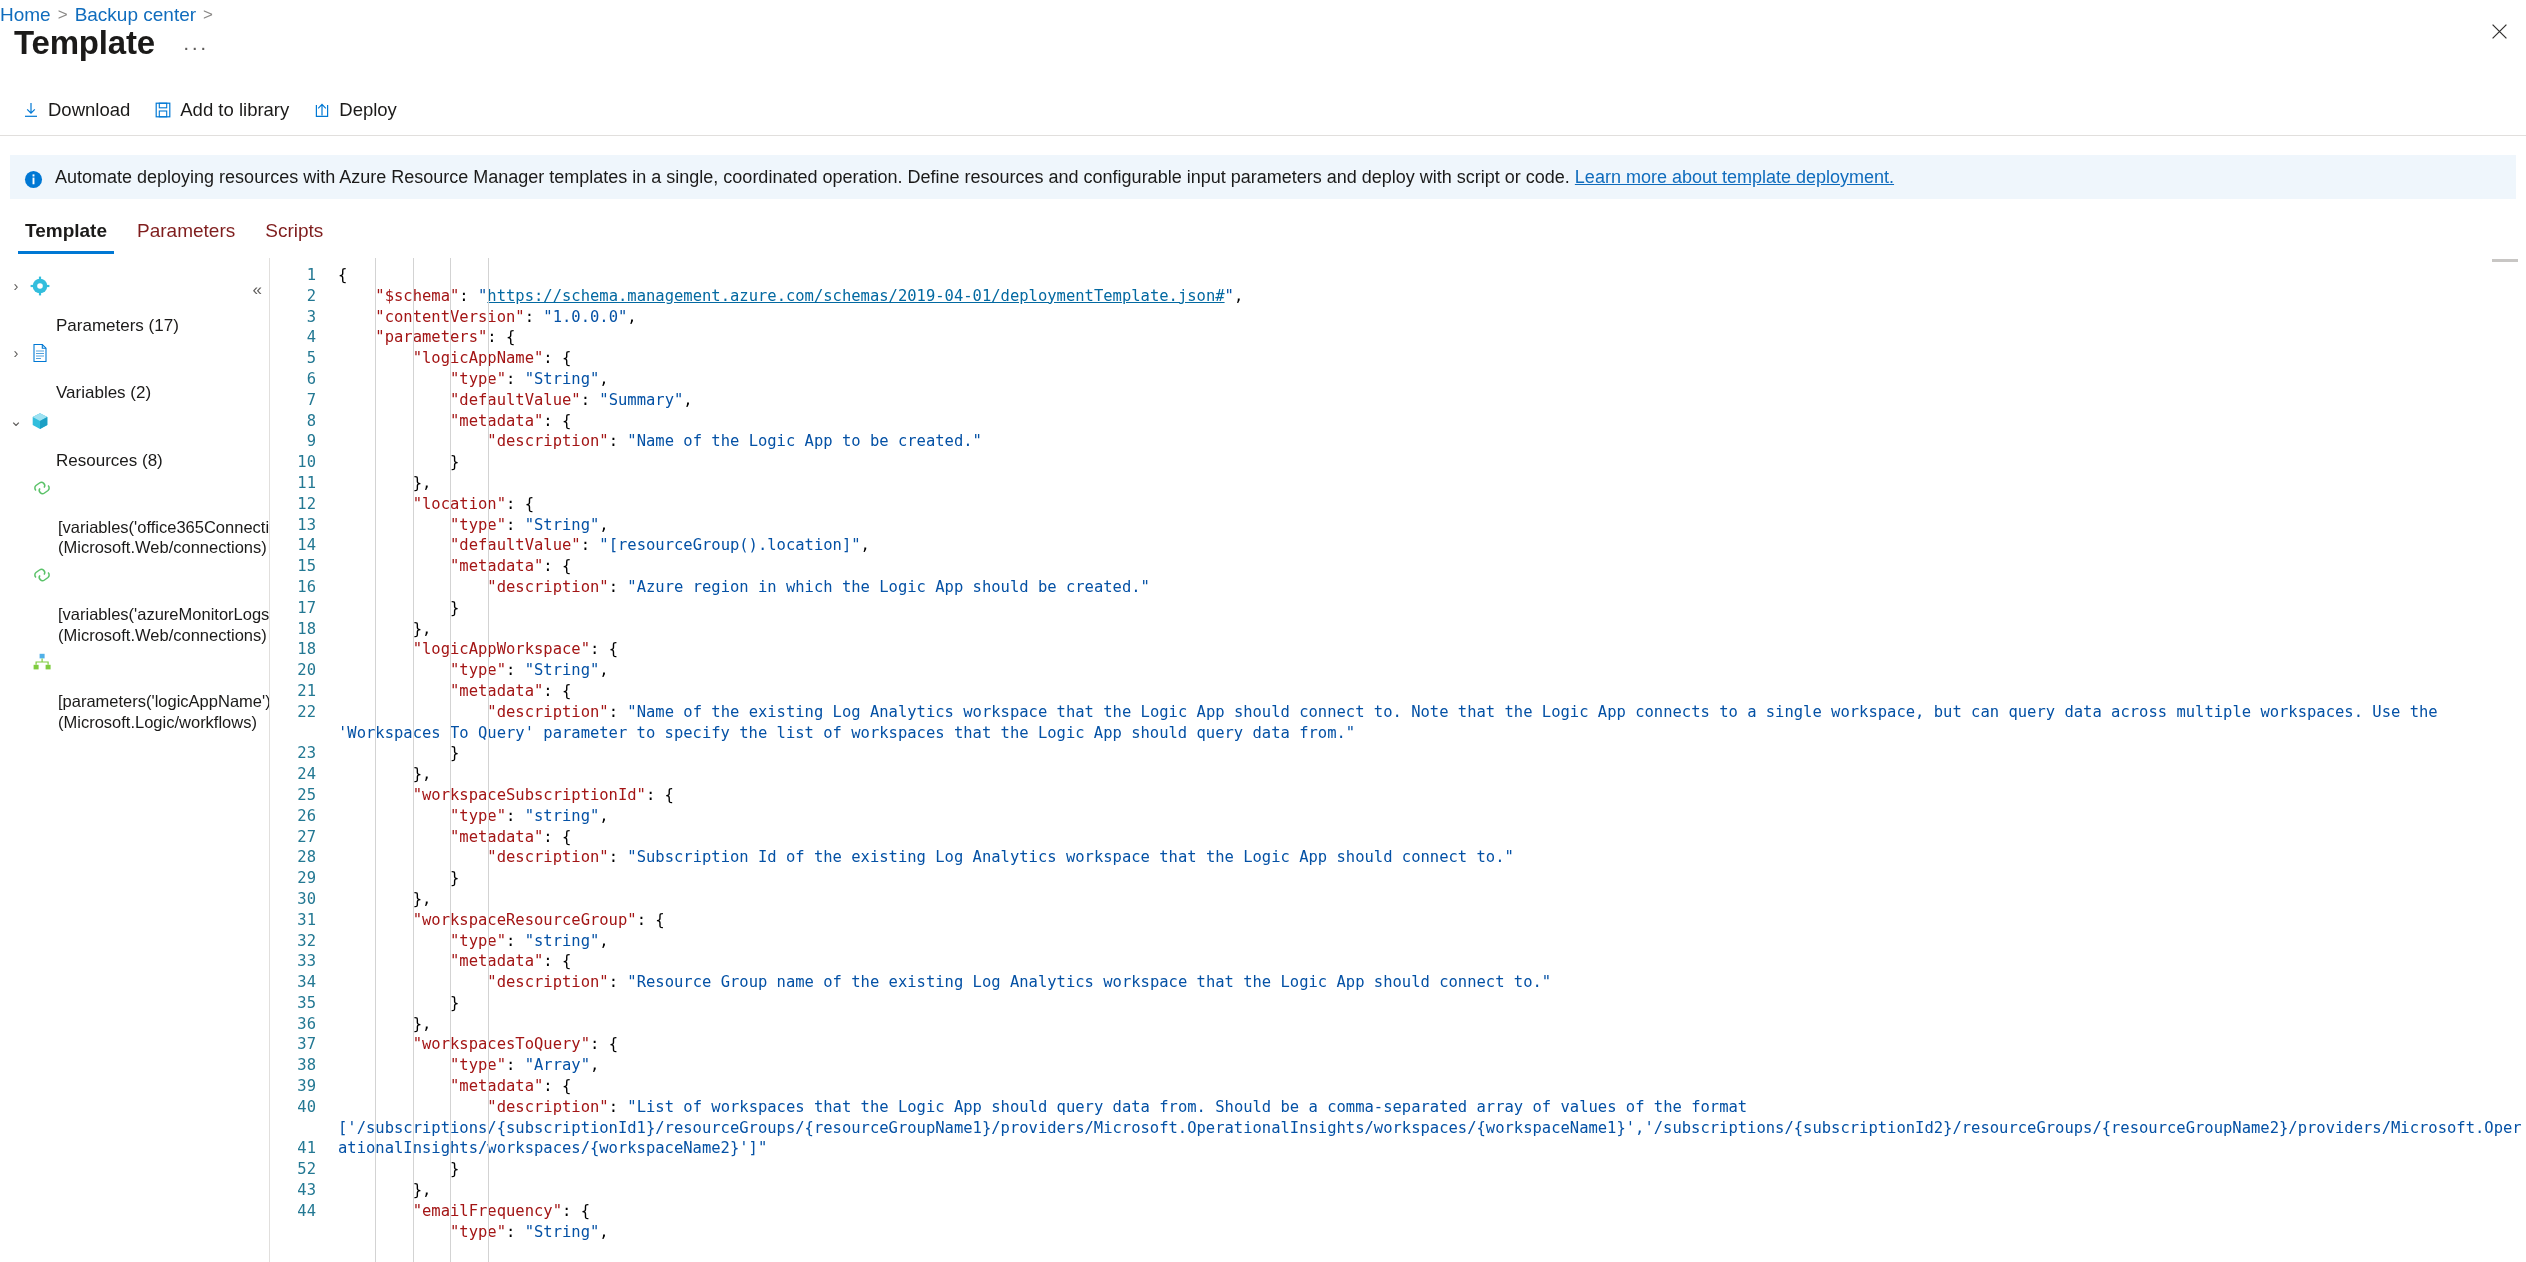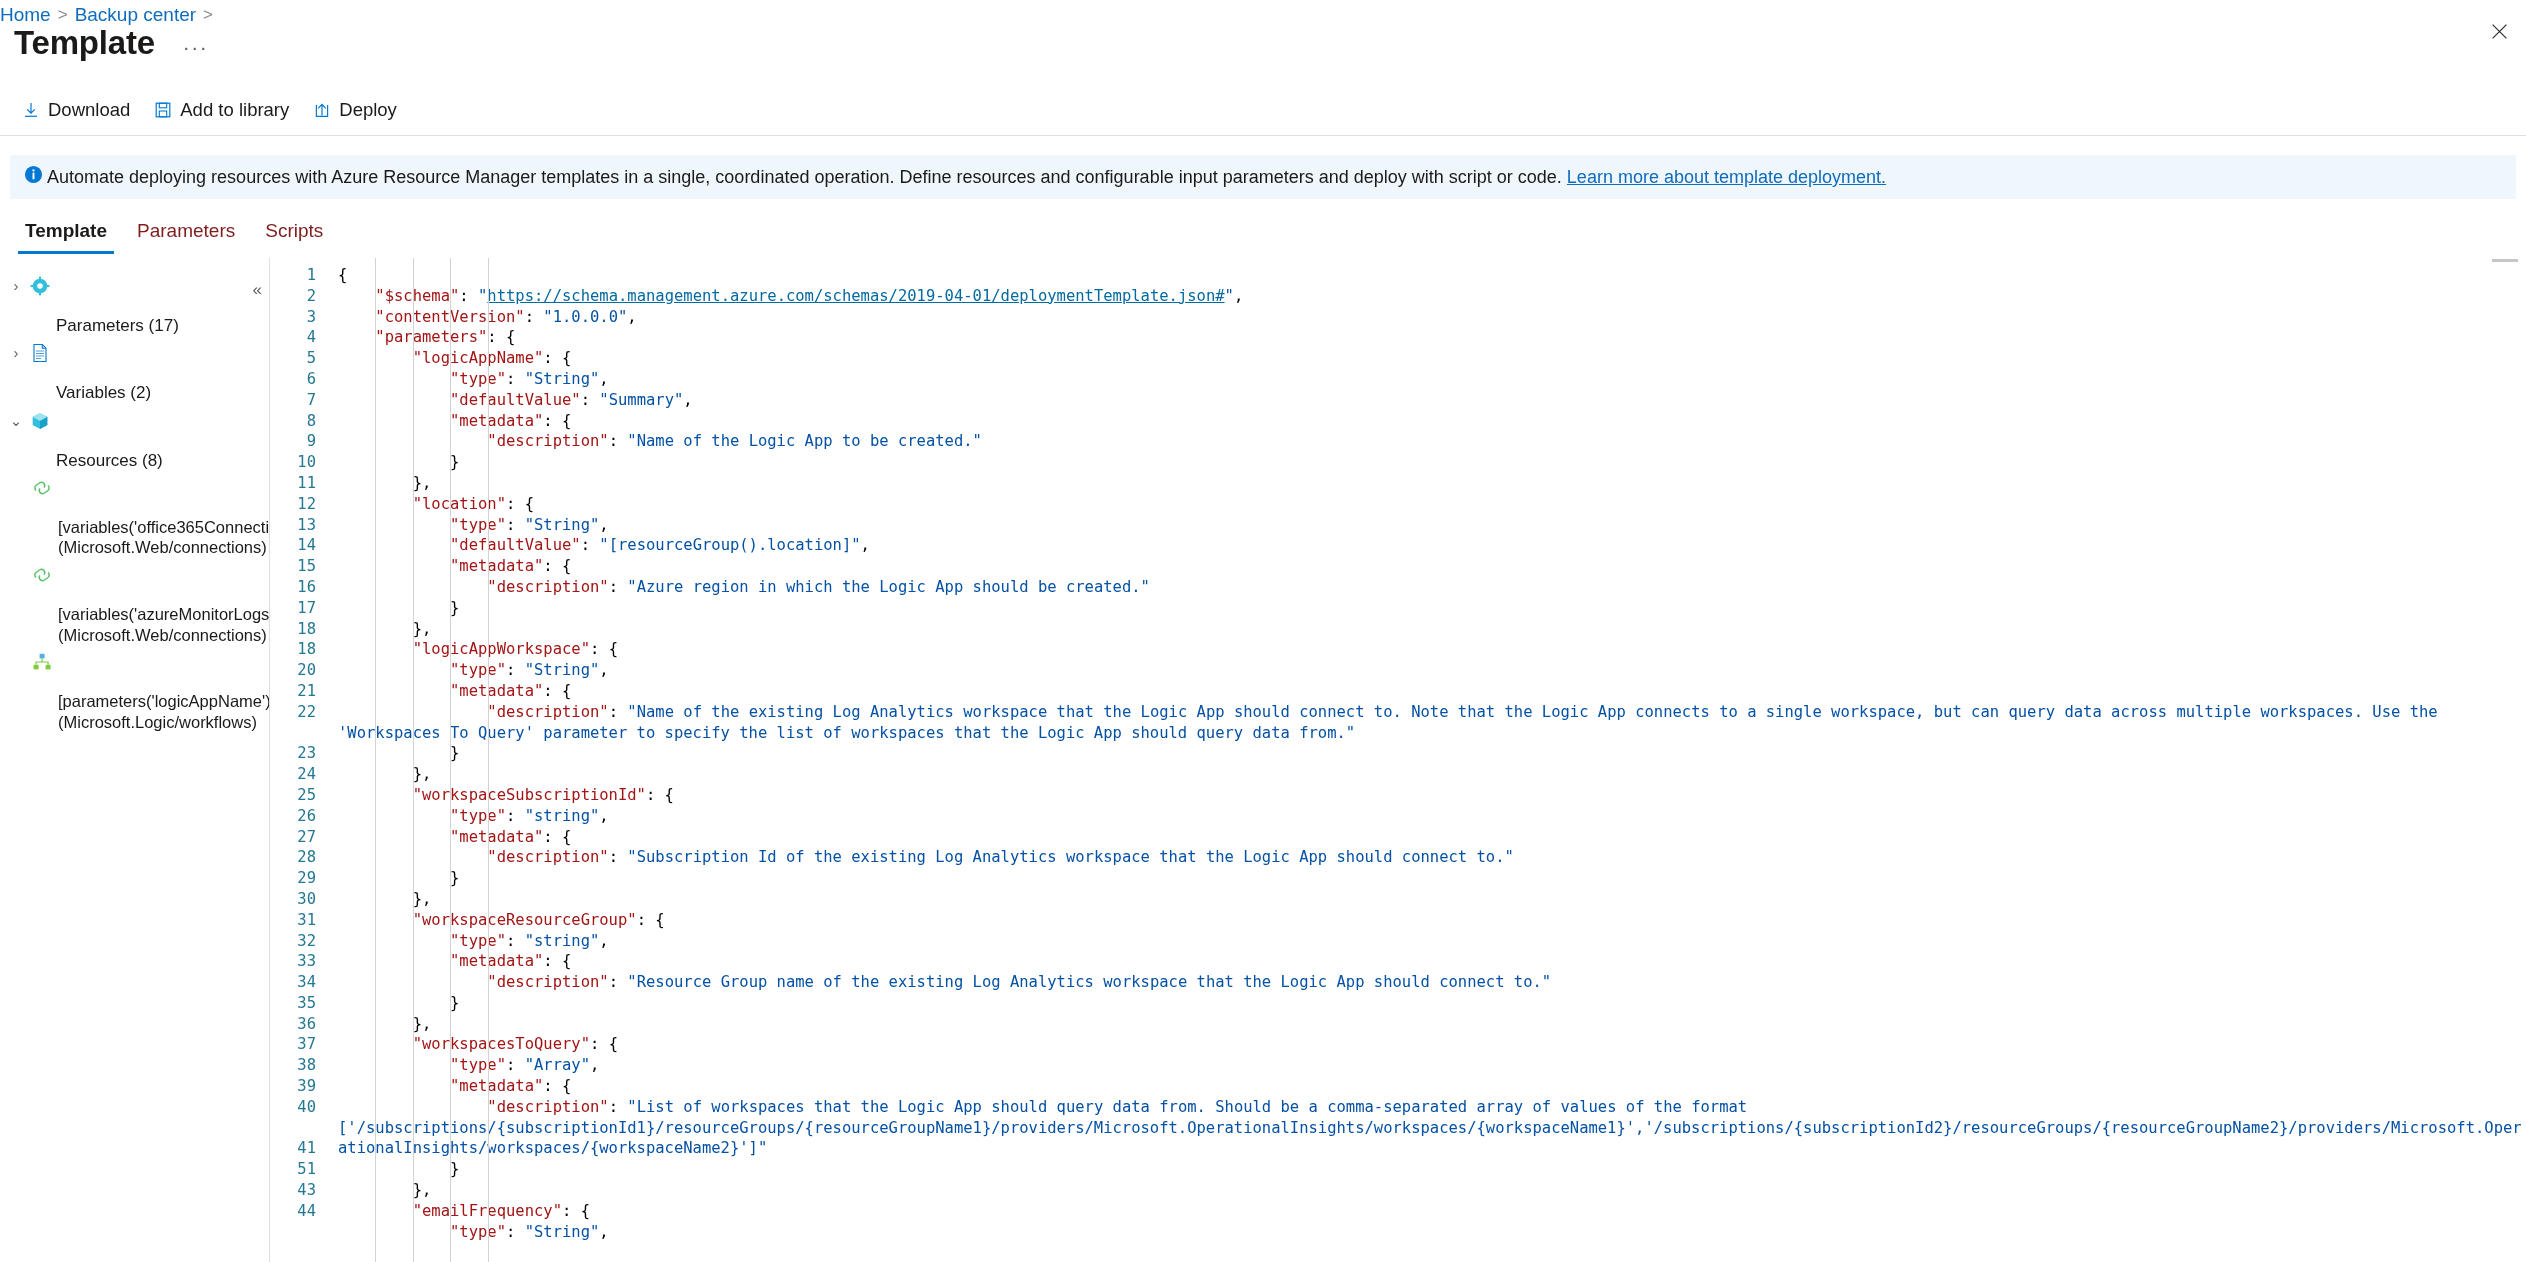--- a/index.html
+++ b/index.html
@@ -56,21 +56,21 @@
   .cmd svg { display: block; }
   .cmdbar-sep {
     position: absolute; left: 0; right: 0; top: 135px; height: 1px;
     background: #e1dfdd;
   }
 
   
   .banner {
     position: absolute; left: 10px; right: 10px; top: 155px;
     background: #eff6fc;
-    display: flex; align-items: flex-start; gap: 4px;
+    display: flex; align-items: flex-end; gap: 12px;
     padding: 10px 14px; min-height: 43px;
   }
   .banner-text {
     font-size: 18px; color: #1b1a19; line-height: 1.35;
   }
   .banner-text a { color: #0f6cbd; text-decoration: underline; cursor: pointer; }
 
   
   .tabs {
     position: absolute; left: 10px; top: 212px;
@@ -357,21 +357,21 @@
           <div class="ln">33</div>
           <div class="ln">34</div>
           <div class="ln">35</div>
           <div class="ln">36</div>
           <div class="ln">37</div>
           <div class="ln">38</div>
           <div class="ln">39</div>
           <div class="ln">40</div>
           <div class="ln">&nbsp;</div>
           <div class="ln">41</div>
-          <div class="ln">51</div>
+          <div class="ln">52</div>
           <div class="ln">43</div>
           <div class="ln">44</div>
         </div>
       <div class="code" id="code"><div class="codeline"><span class="p">{</span></div><div class="codeline">    <span class="k">"$schema"</span><span class="p">: </span><span class="s">"</span><span class="url">https://schema.management.azure.com/schemas/2019-04-01/deploymentTemplate.json#</span><span class="s">"</span><span class="p">,</span></div><div class="codeline">    <span class="k">"contentVersion"</span><span class="p">: </span><span class="s">"1.0.0.0"</span><span class="p">,</span></div><div class="codeline">    <span class="k">"parameters"</span><span class="p">: {</span></div><div class="codeline">        <span class="k">"logicAppName"</span><span class="p">: {</span></div><div class="codeline">            <span class="k">"type"</span><span class="p">: </span><span class="s">"String"</span><span class="p">,</span></div><div class="codeline">            <span class="k">"defaultValue"</span><span class="p">: </span><span class="s">"Summary"</span><span class="p">,</span></div><div class="codeline">            <span class="k">"metadata"</span><span class="p">: {</span></div><div class="codeline">                <span class="k">"description"</span><span class="p">: </span><span class="s">"Name of the Logic App to be created."</span></div><div class="codeline">            <span class="p">}</span></div><div class="codeline">        <span class="p">},</span></div><div class="codeline">        <span class="k">"location"</span><span class="p">: {</span></div><div class="codeline">            <span class="k">"type"</span><span class="p">: </span><span class="s">"String"</span><span class="p">,</span></div><div class="codeline">            <span class="k">"defaultValue"</span><span class="p">: </span><span class="s">"[resourceGroup().location]"</span><span class="p">,</span></div><div class="codeline">            <span class="k">"metadata"</span><span class="p">: {</span></div><div class="codeline">                <span class="k">"description"</span><span class="p">: </span><span class="s">"Azure region in which the Logic App should be created."</span></div><div class="codeline">            <span class="p">}</span></div><div class="codeline">        <span class="p">},</span></div><div class="codeline">        <span class="k">"logicAppWorkspace"</span><span class="p">: {</span></div><div class="codeline">            <span class="k">"type"</span><span class="p">: </span><span class="s">"String"</span><span class="p">,</span></div><div class="codeline">            <span class="k">"metadata"</span><span class="p">: {</span></div><div class="codeline wrapped">                <span class="k">"description"</span><span class="p">: </span><span class="s">"Name of the existing Log Analytics workspace that the Logic App should connect to. Note that the Logic App connects to a single workspace, but can query data across multiple workspaces. Use the 'Workspaces To Query' parameter to specify the list of workspaces that the Logic App should query data from."</span></div><div class="codeline">            <span class="p">}</span></div><div class="codeline">        <span class="p">},</span></div><div class="codeline">        <span class="k">"workspaceSubscriptionId"</span><span class="p">: {</span></div><div class="codeline">            <span class="k">"type"</span><span class="p">: </span><span class="s">"string"</span><span class="p">,</span></div><div class="codeline">            <span class="k">"metadata"</span><span class="p">: {</span></div><div class="codeline">                <span class="k">"description"</span><span class="p">: </span><span class="s">"Subscription Id of the existing Log Analytics workspace that the Logic App should connect to."</span></div><div class="codeline">            <span class="p">}</span></div><div class="codeline">        <span class="p">},</span></div><div class="codeline">        <span class="k">"workspaceResourceGroup"</span><span class="p">: {</span></div><div class="codeline">            <span class="k">"type"</span><span class="p">: </span><span class="s">"string"</span><span class="p">,</span></div><div class="codeline">            <span class="k">"metadata"</span><span class="p">: {</span></div><div class="codeline">                <span class="k">"description"</span><span class="p">: </span><span class="s">"Resource Group name of the existing Log Analytics workspace that the Logic App should connect to."</span></div><div class="codeline">            <span class="p">}</span></div><div class="codeline">        <span class="p">},</span></div><div class="codeline">        <span class="k">"workspacesToQuery"</span><span class="p">: {</span></div><div class="codeline">            <span class="k">"type"</span><span class="p">: </span><span class="s">"Array"</span><span class="p">,</span></div><div class="codeline">            <span class="k">"metadata"</span><span class="p">: {</span></div><div class="codeline wrapped">                <span class="k">"description"</span><span class="p">: </span><span class="s">"List of workspaces that the Logic App should query data from. Should be a comma-separated array of values of the format ['/subscriptions/{subscriptionId1}/resourceGroups/{resourceGroupName1}/providers/Microsoft.OperationalInsights/workspaces/{workspaceName1}','/subscriptions/{subscriptionId2}/resourceGroups/{resourceGroupName2}/providers/Microsoft.OperationalInsights/workspaces/{workspaceName2}']"</span></div><div class="codeline">            <span class="p">}</span></div><div class="codeline">        <span class="p">},</span></div><div class="codeline">        <span class="k">"emailFrequency"</span><span class="p">: {</span></div><div class="codeline">            <span class="k">"type"</span><span class="p">: </span><span class="s">"String"</span><span class="p">,</span></div><div class="guide" style="left: 49.4px;"></div><div class="guide" style="left: 86.8px;"></div><div class="guide" style="left: 124.2px;"></div><div class="guide" style="left: 161.6px;"></div></div>
     </div>
   </div>
 
 </div>
 
 </body></html>

